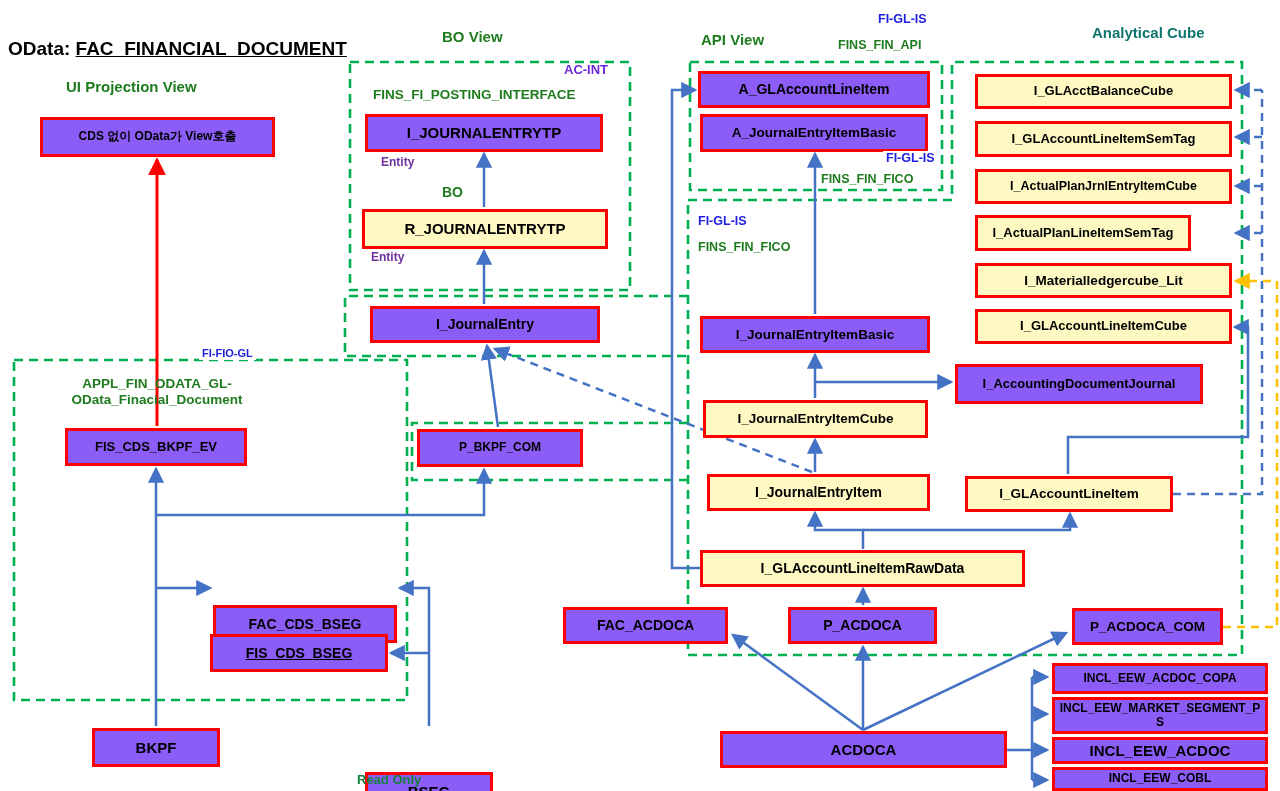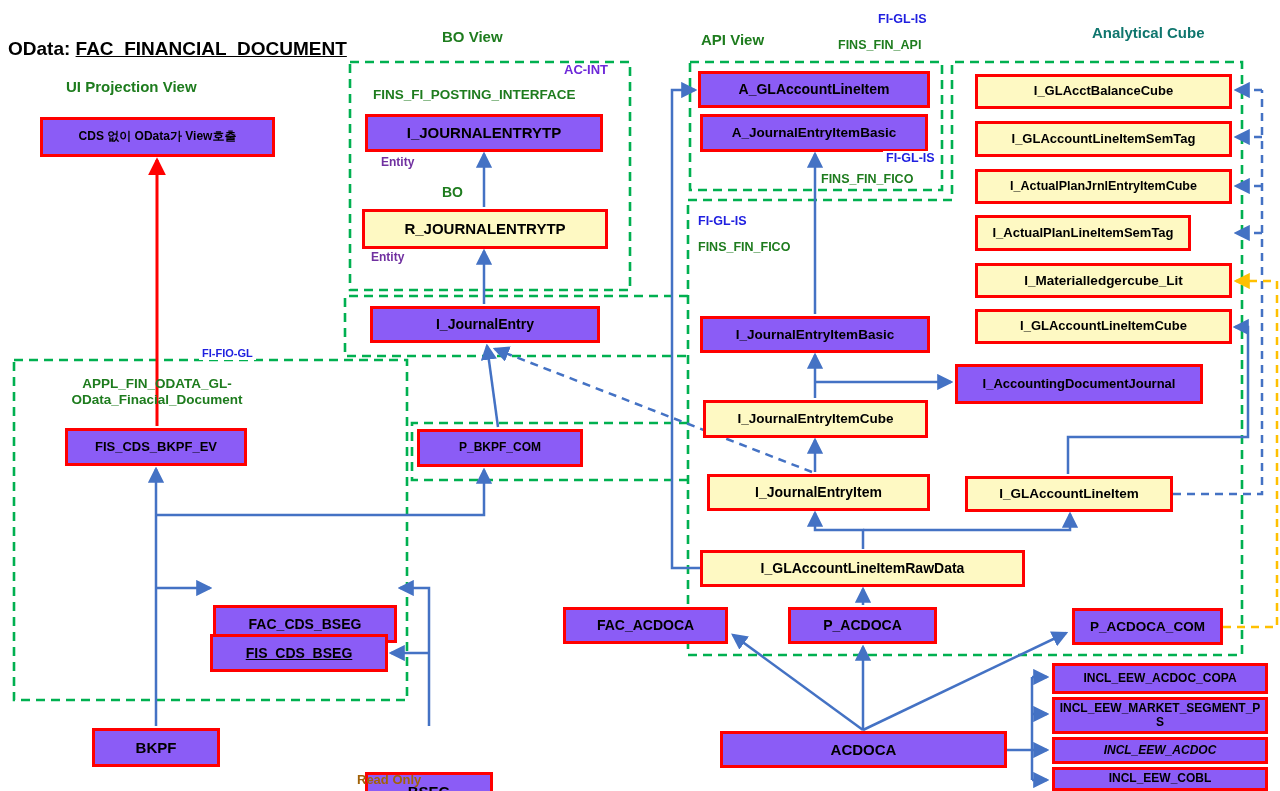--- a/index.html
+++ b/index.html
@@ -93,21 +93,21 @@
       <div class="lbl" style="left: 878px; top: 12px; font-size: 12.5px; color: rgb(32, 32, 224);">FI-GL-IS</div>
       <div class="lbl" style="left: 838px; top: 38px; font-size: 12.5px; color: rgb(30, 124, 30);">FINS_FIN_API</div>
       <div class="lbl" style="left: 883px; top: 151px; font-size: 12.5px; color: rgb(32, 32, 224); background: rgb(255, 255, 255); padding: 0px 3px;">FI-GL-IS</div>
       <div class="lbl" style="left: 818px; top: 172px; font-size: 12.5px; color: rgb(30, 124, 30); background: rgb(255, 255, 255); padding: 0px 3px;">FINS_FIN_FICO</div>
       <div class="lbl" style="left: 698px; top: 214px; font-size: 12.5px; color: rgb(32, 32, 224);">FI-GL-IS</div>
       <div class="lbl" style="left: 698px; top: 240px; font-size: 12.5px; color: rgb(30, 124, 30);">FINS_FIN_FICO</div>
       <div class="lbl" style="left: 1052px; top: 24px; font-size: 15px; color: #0f766e; margin-left: 40px;">Analytical Cube</div>
       <div class="lbl" style="left: 199px; top: 347px; font-size: 11px; color: rgb(32, 32, 224); background: rgb(255, 255, 255); padding: 0px 3px;">FI-FIO-GL</div>
       <div class="lbl wrapc" style="left: 38px; top: 376px; font-size: 13.5px; color: rgb(30, 124, 30); width: 238px;">APPL_FIN_ODATA_GL-
 OData_Finacial_Document</div>
-      <div class="lbl" style="left: 357px; top: 772px; font-size: 13px; color: #a16207;">Read Only</div>
+      <div class="lbl" style="left: 357px; top: 772px; font-size: 13px; color: #15803d;">Read Only</div>
     </div>
   <div id="node-layer">
       <div class="node white" style="left: 40px; top: 117px; width: 235px; height: 40px; font-size: 12px;">CDS 없이 OData가 View호출</div>
       <div class="node white" style="left: 365px; top: 114px; width: 238px; height: 38px; font-size: 15px;">I_JOURNALENTRYTP</div>
       <div class="node peach" style="left: 362px; top: 209px; width: 246px; height: 40px; font-size: 15px;">R_JOURNALENTRYTP</div>
       <div class="node white" style="left: 370px; top: 306px; width: 230px; height: 37px; font-size: 14px;">I_JournalEntry</div>
       <div class="node white" style="left: 417px; top: 429px; width: 166px; height: 38px; font-size: 12px;">P_BKPF_COM</div>
       <div class="node white" style="left: 65px; top: 428px; width: 182px; height: 38px; font-size: 13px;">FIS_CDS_BKPF_EV</div>
       <div class="node white" style="left: 213px; top: 569px; width: 184px; height: 38px; font-size: 14px; margin-top: 36px;">FAC_CDS_BSEG</div>
       <div class="node white" style="left: 210px; top: 634px; width: 178px; height: 38px; font-size: 14px; text-decoration: underline;">FIS_CDS_BSEG</div>
@@ -126,16 +126,16 @@
       <div class="node peach" style="left: 975px; top: 169px; width: 257px; height: 35px; font-size: 12.5px;">I_ActualPlanJrnlEntryItemCube</div>
       <div class="node peach" style="left: 975px; top: 215px; width: 216px; height: 36px; font-size: 13px; text-align: right;">I_ActualPlanLineItemSemTag</div>
       <div class="node peach" style="left: 975px; top: 263px; width: 257px; height: 35px; font-size: 13.5px;">I_Materialledgercube_Lit</div>
       <div class="node peach" style="left: 975px; top: 309px; width: 257px; height: 35px; font-size: 13px;">I_GLAccountLineItemCube</div>
       <div class="node white" style="left: 563px; top: 607px; width: 165px; height: 37px; font-size: 14px;">FAC_ACDOCA</div>
       <div class="node white" style="left: 788px; top: 607px; width: 149px; height: 37px; font-size: 14px;">P_ACDOCA</div>
       <div class="node white" style="left: 1072px; top: 608px; width: 151px; height: 37px; font-size: 13.5px;">P_ACDOCA_COM</div>
       <div class="node white" style="left: 720px; top: 731px; width: 287px; height: 37px; font-size: 15px;">ACDOCA</div>
       <div class="node white" style="left: 1052px; top: 663px; width: 216px; height: 31px; font-size: 12px;">INCL_EEW_ACDOC_COPA</div>
       <div class="node white" style="left: 1052px; top: 697px; width: 216px; height: 37px; font-size: 12px; word-break: break-all;">INCL_EEW_MARKET_SEGMENT_PS</div>
-      <div class="node white" style="left: 1052px; top: 737px; width: 216px; height: 27px; font-size: 12px; font-style: italic;">INCL_EEW_ACDOC</div>
+      <div class="node white" style="left: 1052px; top: 737px; width: 216px; height: 27px; font-size: 15px;">INCL_EEW_ACDOC</div>
       <div class="node white" style="left: 1052px; top: 767px; width: 216px; height: 24px; font-size: 12px;">INCL_EEW_COBL</div>
     </div>
 </div>
 
 </body></html>

